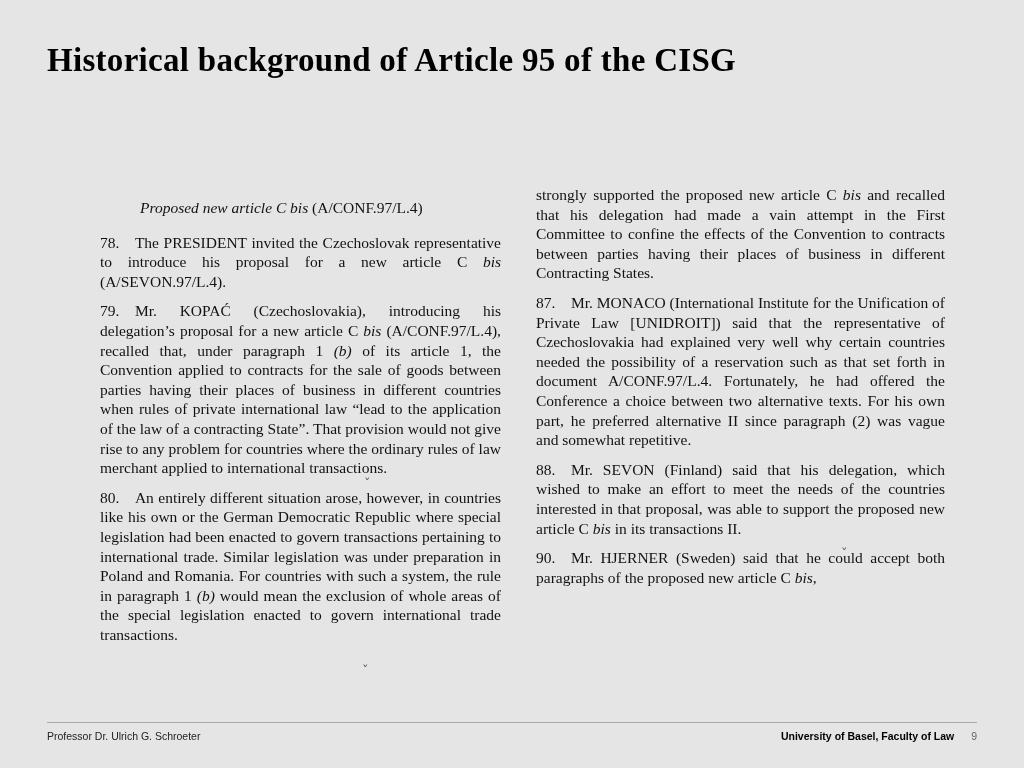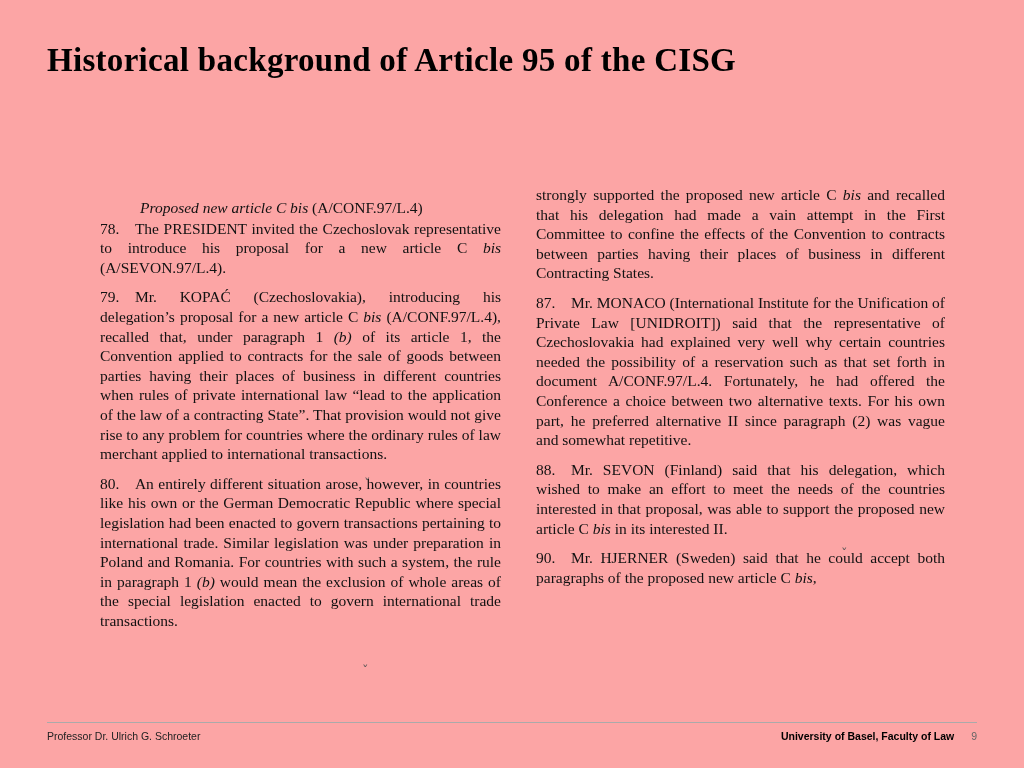--- a/index.html
+++ b/index.html
@@ -1,20 +1,20 @@
 <!DOCTYPE html>
 <html><head>
 <meta charset="utf-8">
 <style>
   html, body { margin: 0; padding: 0; background: #ffffff; }
   .slide {
     position: relative;
     width: 1024px;
     height: 768px;
-    background: #fca5a5;
+    background: #e5e5e5;
     overflow: hidden;
     font-family: "Liberation Serif", serif;
   }
   .slide-title {
     position: absolute;
     left: 47px;
     top: 42px;
     margin: 0;
     font-size: 33px;
     font-weight: bold;
@@ -28,21 +28,21 @@
     text-align: justify;
     font-size: 15.5px;
     line-height: 19.6px;
     color: #121212;
     font-family: "Liberation Serif", serif;
   }
   .doc-col-left  { left: 100px; top: 198px; width: 401px; }
   .doc-col-right { left: 536px; top: 185px; width: 409px; }
   .doc-para { margin: 0 0 10px 0; }
   .doc-para i { font-style: italic; }
-  .doc-heading { padding-left: 40px; margin-bottom: 1px; }
+  .doc-heading { padding-left: 40px; margin-bottom: 15px; }
   .scan-mark {
     position: absolute;
     font-size: 13px;
     color: #555555;
     font-family: "DejaVu Sans", sans-serif;
   }
   .scan-mark-1 { left: 364px; top: 476px; }
   .scan-mark-2 { left: 841px; top: 546px; }
   .scan-mark-3 { left: 362px; top: 663px; }
   
@@ -80,21 +80,21 @@
   <div class="doc-col doc-col-left" id="col-left">
       <p class="doc-para doc-heading"><i>Proposed new article C bis</i><span> (A/CONF.97/L.4)</span></p>
       <p class="doc-para"><span>78.  The PRESIDENT invited the Czechoslovak representative to introduce his proposal for a new article C </span><i>bis</i><span> (A/SEVON.97/L.4).</span></p>
       <p class="doc-para"><span>79.  Mr. KOPAĆ (Czechoslovakia), introducing his delegation’s proposal for a new article C </span><i>bis</i><span> (A/CONF.97/L.4), recalled that, under paragraph 1 </span><i>(b)</i><span> of its article 1, the Convention applied to contracts for the sale of goods between parties having their places of business in different countries when rules of private international law “lead to the application of the law of a contracting State”. That provision would not give rise to any problem for countries where the ordinary rules of law merchant applied to international transactions.</span></p>
       <p class="doc-para"><span>80.  An entirely different situation arose, however, in countries like his own or the German Democratic Republic where special legislation had been enacted to govern transactions pertaining to international trade. Similar legislation was under preparation in Poland and Romania. For countries with such a system, the rule in paragraph 1 </span><i>(b)</i><span> would mean the exclusion of whole areas of the special legislation enacted to govern international trade transactions.</span></p>
     </div>
 
   <div class="doc-col doc-col-right" id="col-right">
       <p class="doc-para"><span>strongly supported the proposed new article C </span><i>bis</i><span> and recalled that his delegation had made a vain attempt in the First Committee to confine the effects of the Convention to contracts between parties having their places of business in different Contracting States.</span></p>
       <p class="doc-para"><span>87.  Mr. MONACO (International Institute for the Unification of Private Law [UNIDROIT]) said that the representative of Czechoslovakia had explained very well why certain countries needed the possibility of a reservation such as that set forth in document A/CONF.97/L.4. Fortunately, he had offered the Conference a choice between two alternative texts. For his own part, he preferred alternative II since paragraph (2) was vague and somewhat repetitive.</span></p>
-      <p class="doc-para"><span>88.  Mr. SEVON (Finland) said that his delegation, which wished to make an effort to meet the needs of the countries interested in that proposal, was able to support the proposed new article C </span><i>bis</i><span> in its interested II.</span></p>
+      <p class="doc-para"><span>88.  Mr. SEVON (Finland) said that his delegation, which wished to make an effort to meet the needs of the countries interested in that proposal, was able to support the proposed new article C </span><i>bis</i><span> in its transactions II.</span></p>
       <p class="doc-para"><span>90.  Mr. HJERNER (Sweden) said that he could accept both paragraphs of the proposed new article C </span><i>bis</i><span>,</span></p>
     </div>
 
   <span class="scan-mark scan-mark-1">ˇ</span>
   <span class="scan-mark scan-mark-2">ˇ</span>
   <span class="scan-mark scan-mark-3">ˇ</span>
 
   <div class="footer-rule"></div>
 
   <div class="footer">

